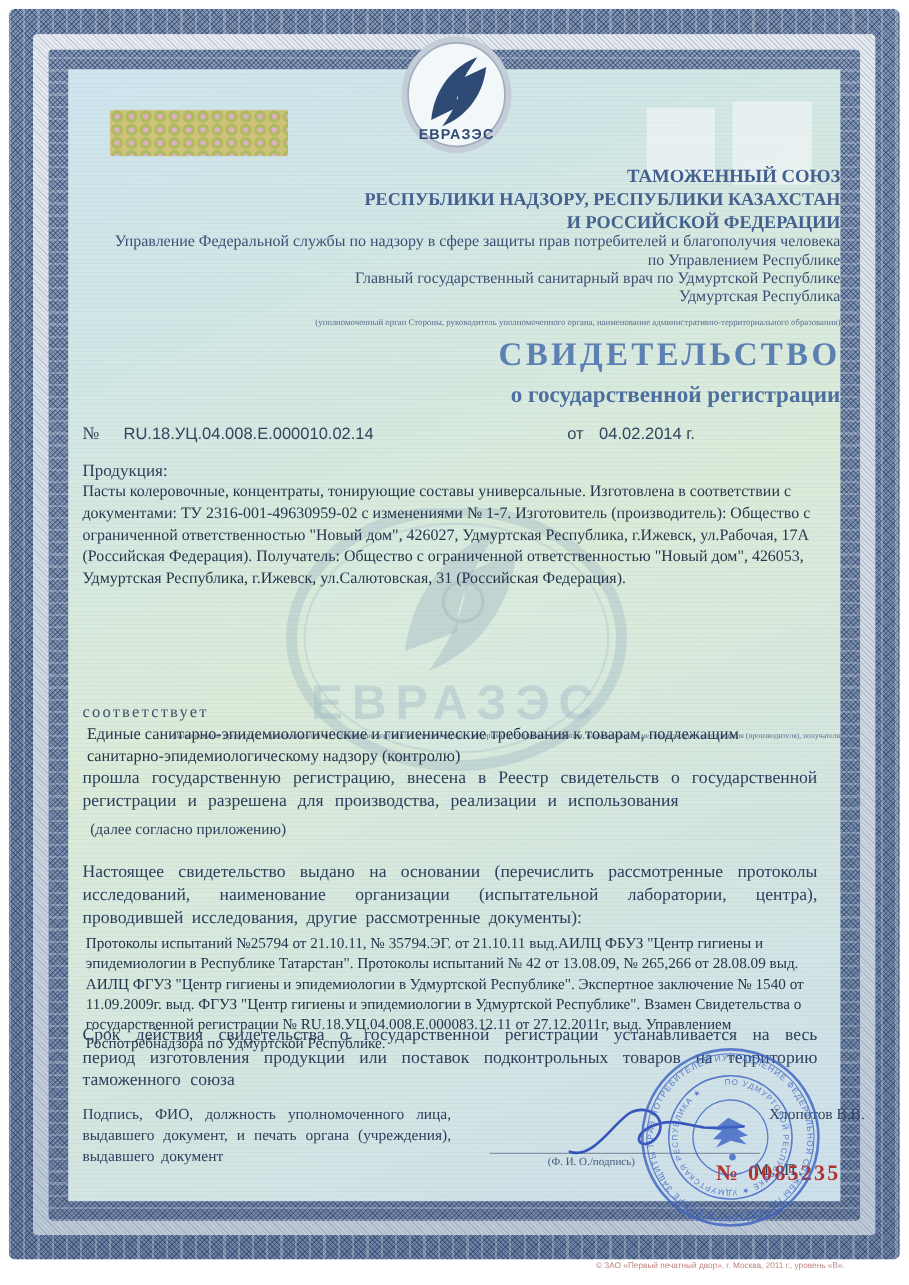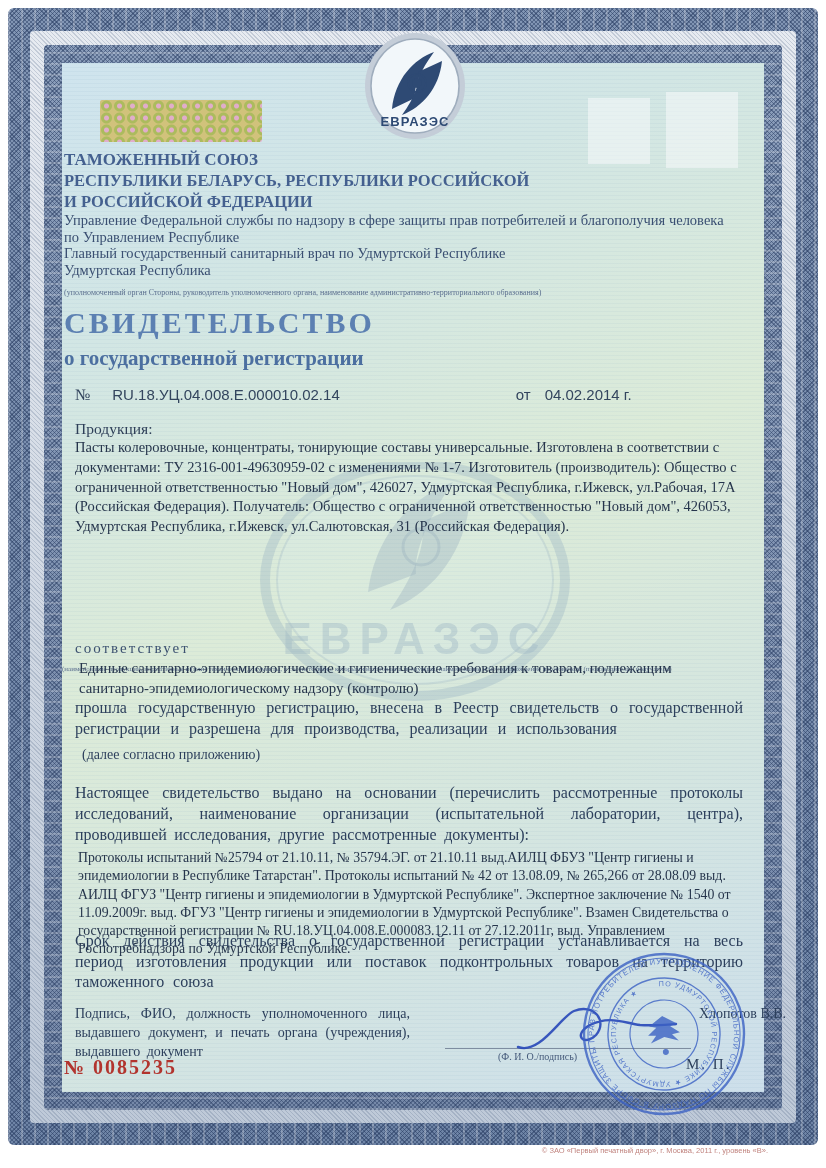--- a/index.html
+++ b/index.html
@@ -36,21 +36,21 @@
     background-size:13px 12px;border-radius:2px;}
   .faintrect{position:absolute;background:rgba(248,250,252,.55);}
   .fr1{left:588px;top:98px;width:62px;height:66px;}
   .fr2{left:666px;top:92px;width:72px;height:76px;}
   .medallion{position:absolute;left:362px;top:31px;width:106px;height:114px;}
   .watermark{position:absolute;left:258px;top:462px;width:315px;height:250px;opacity:.55;}
   .stamp{position:absolute;left:578px;top:948px;width:172px;height:172px;opacity:.8;transform:rotate(-6deg);}
   .signature-svg{position:absolute;left:512px;top:995px;width:170px;height:72px;}
   
   .abs{position:absolute;}
-  .ctr{text-align:left;}
+  .ctr{text-align:right;}
   .hdr{left:64px;top:149px;width:700px;color:#44608f;font-weight:bold;}
   .hdr .l1{font-size:17px;line-height:21px;}
   .hdr .l2{font-size:16.5px;line-height:21px;}
   .auth{left:64px;top:212px;width:700px;color:#3a4f72;font-size:14.5px;line-height:16.5px;}
   .cap{color:#5a6e8e;}
   .cap-auth{left:64px;top:288px;width:700px;font-size:8px;white-space:nowrap;overflow:hidden;}
   .title-main{left:64px;top:306px;width:700px;color:#5c80b2;font-size:30px;font-weight:bold;letter-spacing:3px;}
   .title-sub{left:64px;top:346px;width:700px;color:#4c6fa0;font-size:21px;font-weight:bold;}
   .numrow{left:75px;top:386px;width:680px;font-family:"Liberation Sans",sans-serif;font-size:15px;color:#33455e;}
   .numrow .nosign{font-family:"Liberation Serif",serif;font-size:16px;margin-right:22px;}
@@ -102,21 +102,21 @@
     <ellipse cx="157" cy="118" rx="150" ry="116" fill="none" stroke="rgba(125,155,185,.45)" stroke-width="10"></ellipse>
     <ellipse cx="157" cy="118" rx="138" ry="104" fill="rgba(215,235,242,.35)" stroke="rgba(125,155,185,.35)" stroke-width="2"></ellipse>
     <path d="M110,130 C118,70 155,35 195,20 C168,60 156,90 158,112 Z" fill="rgba(105,135,170,.38)"></path>
     <path d="M212,38 C206,95 172,132 132,148 C158,110 168,82 164,60 Z" fill="rgba(105,135,170,.38)"></path>
     <circle cx="163" cy="85" r="18" fill="none" stroke="rgba(105,135,170,.4)" stroke-width="3"></circle>
     <text x="157" y="192" text-anchor="middle" font-family="Liberation Sans, sans-serif" font-size="44" font-weight="bold" letter-spacing="8" fill="rgba(118,148,182,.45)">ЕВРАЗЭС</text>
   </svg>
 
   <div class="abs hdr ctr">
     <div class="l1">ТАМОЖЕННЫЙ СОЮЗ</div>
-    <div class="l2">РЕСПУБЛИКИ БЕЛАРУСЬ, РЕСПУБЛИКИ РОССИЙСКОЙ</div>
+    <div class="l2">РЕСПУБЛИКИ НАДЗОРУ, РЕСПУБЛИКИ КАЗАХСТАН</div>
     <div class="l2">И РОССИЙСКОЙ ФЕДЕРАЦИИ</div>
   </div>
   <div class="abs auth ctr">
     <div>Управление Федеральной службы по надзору в сфере защиты прав потребителей и благополучия человека</div>
     <div>по Управлением Республике</div>
     <div>Главный государственный санитарный врач по Удмуртской Республике</div>
     <div>Удмуртская Республика</div>
   </div>
   <div class="abs cap cap-auth ctr">(уполномоченный орган Стороны, руководитель уполномоченного органа, наименование административно-территориального образования)</div>
 

